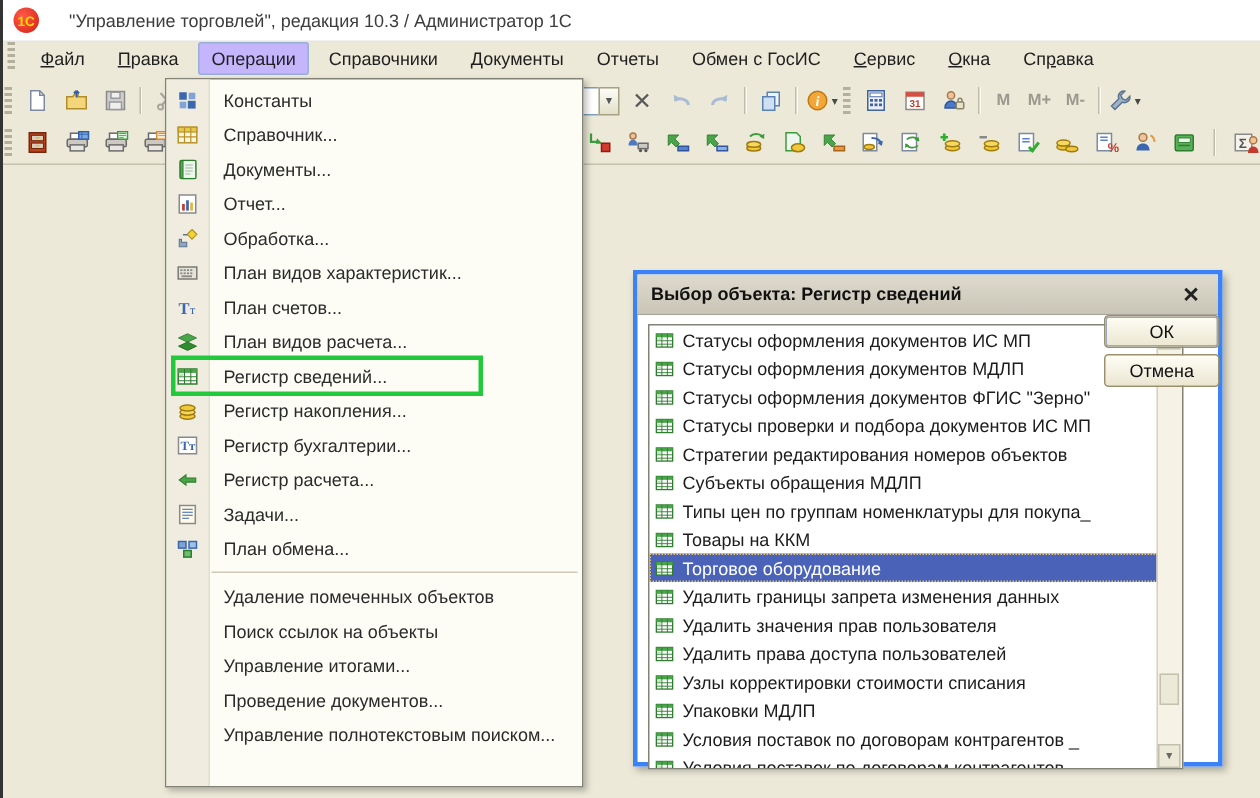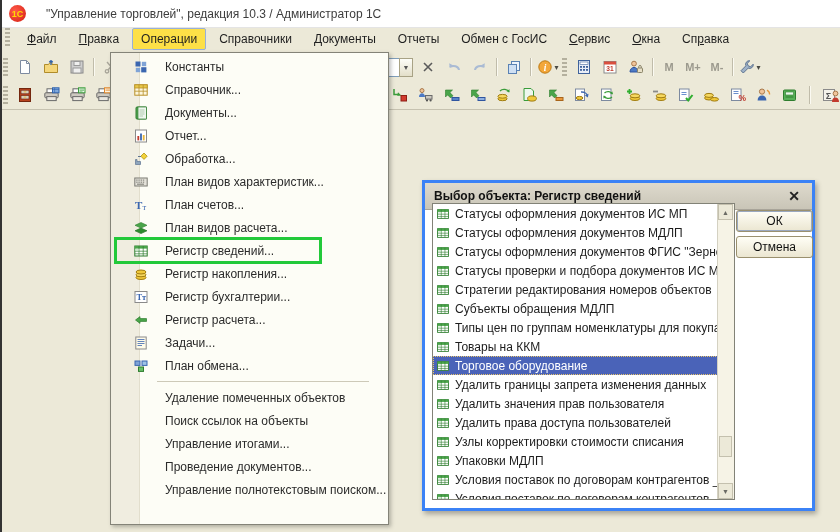--- a/index.html
+++ b/index.html
@@ -9,57 +9,57 @@
   
   #titlebar{height:27px;background:#fff;display:flex;align-items:center;gap:20px;
     padding-left:7px;color:#3d3d3d;border-bottom:1px solid #e4e4e4;}
   #logo{width:17px;height:17px;border-radius:50%;background:radial-gradient(circle at 35% 35%,#ff5a4a,#d41f12);
     color:#ffd900;font-size:9px;font-weight:bold;display:grid;place-items:center;flex:0 0 auto;}
   
   #menubar{height:25px;display:flex;align-items:flex-start;gap:4px;padding-left:2px;background:#ece9d8;}
   .tb-handle{width:5px;height:18px;margin:0 4px 0 1px;flex:0 0 auto;
     background:repeating-linear-gradient(to bottom,#b4b09e 0 2px,transparent 2px 4px);}
   .mi{padding:3px 8px;color:#1f1f1f;border:1px solid transparent;border-radius:2px;cursor:default;}
-  .mi.active{background:#fde047;border-color:#98b0d8;}
+  .mi.active{background:#c4b5fd;border-color:#98b0d8;}
   .mi u{text-decoration:underline;}
   
   .toolbar{height:28px;display:flex;align-items:center;position:relative;background:#ece9d8;}
   #toolbar2{border-bottom:1px solid #c6c2b0;}
   .tb-btn{width:24px;height:22px;border:0;background:transparent;display:inline-flex;
     align-items:center;justify-content:center;padding:0;margin:0 1px;border-radius:2px;flex:0 0 auto;}
   .tb-btn.txt{width:auto;min-width:22px;padding:0 3px;font-size:11px;font-weight:bold;color:#9c9a8e;
     font-family:"Liberation Sans",sans-serif;}
   .tb-sep{width:1px;height:18px;background:#c0bcaa;border-right:1px solid #fbfaf2;margin:0 3px;flex:0 0 auto;}
   .dd{font-size:8px;color:#4a4a44;margin-left:1px;}
   .combo{display:inline-flex;align-items:center;height:19px;margin-right:2px;}
   .combo-box{width:12px;height:17px;background:#fff;border:1px solid #7f9db9;border-right:0;}
   .combo-arrow{width:14px;height:19px;background:linear-gradient(#fdfdf8,#e3dfc9);border:1px solid #a8a285;
     font-size:7px;color:#555;display:grid;place-items:center;box-sizing:border-box;}
   #tb1-right{position:absolute;left:384px;top:3px;display:flex;align-items:center;}
   #tb2-right{position:absolute;left:388px;top:3px;display:flex;align-items:center;gap:8px;}
   #tb2-right .tb-btn{margin:0;width:18px;}
   
   #opmenu{position:absolute;left:108px;top:52px;width:279px;height:473px;background:#fdfdf6;
-    border:1px solid #848378;box-shadow:2px 2px 4px rgba(0,0,0,.25);z-index:5;box-sizing:border-box;padding:2px 16px;}
+    border:1px solid #848378;box-shadow:2px 2px 4px rgba(0,0,0,.25);z-index:5;box-sizing:border-box;padding:2px 0;}
   #opmenu .gutter{position:absolute;left:0;top:0;bottom:0;width:28px;background:#f0ede0;border-right:1px solid #e2decd;}
   .pm-row{position:relative;height:23px;display:flex;align-items:center;cursor:default;}
   .pm-ic{width:28px;display:flex;align-items:center;justify-content:center;flex:0 0 auto;}
   .pm-label{padding-left:10px;color:#2b2b2b;white-space:nowrap;}
   .menu-sep{height:9px;display:flex;align-items:center;}
   .menu-sep div{height:1px;background:#cdc9b8;flex:1;margin-left:30px;margin-right:3px;}
   #greenbox{position:absolute;left:3px;width:208px;height:27px;border:3px solid #22c93a;
     box-sizing:border-box;pointer-events:none;z-index:6;}
   
   #dialog{position:absolute;left:420px;top:180px;width:393px;height:331px;background:#ffffff;
     border:3px solid #3b82f6;box-shadow:2px 3px 5px rgba(0,0,0,.3);z-index:10;box-sizing:border-box;}
   #dlg-title{height:26px;background:linear-gradient(#dedacd,#c9c5b7);display:flex;align-items:center;
     padding:0 9px;font-weight:bold;color:#111;border-bottom:1px solid #a8a499;}
   #dlg-close{margin-left:auto;width:18px;height:18px;border:0;background:transparent;font-size:14px;
     font-weight:bold;color:#222;line-height:16px;padding:0;}
-  #listbox{position:absolute;left:7px;top:20px;width:303px;height:297px;background:#fff;
+  #listbox{position:absolute;left:7px;top:33px;width:357px;height:297px;background:#fff;
     border:1px solid #828277;overflow:hidden;box-sizing:border-box;}
   .lb-row{height:19px;display:flex;align-items:center;gap:5px;padding:0 18px 0 3px;white-space:nowrap;
     overflow:hidden;color:#1c1c1c;cursor:default;}
   .lb-row.sel{background:#4a63b8;color:#fff;outline:1px dotted #e8c46a;outline-offset:-1px;}
   .lb-ic{display:flex;flex:0 0 auto;}
   .lb-ic svg{width:14px;height:14px;}
   
   #sbar{position:absolute;right:0;top:0;bottom:0;width:16px;background:#f6f3e6;border-left:1px solid #d4d1c2;}
   .sb-btn{position:absolute;left:0;width:15px;height:16px;background:#ece9d8;border:1px solid #c4c0ae;
     box-sizing:border-box;display:grid;place-items:center;font-size:7px;color:#6a6a64;padding:0;}

